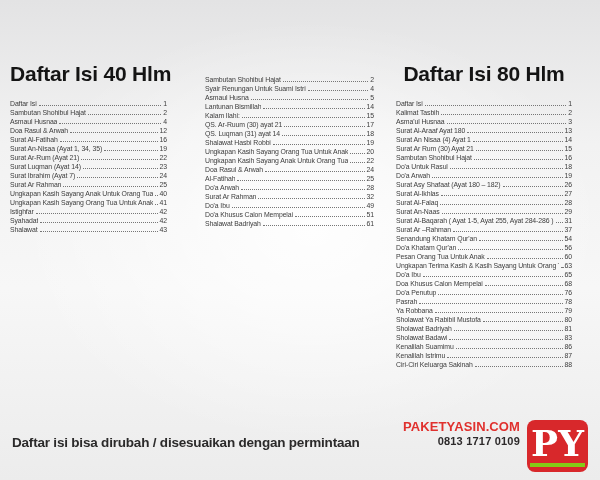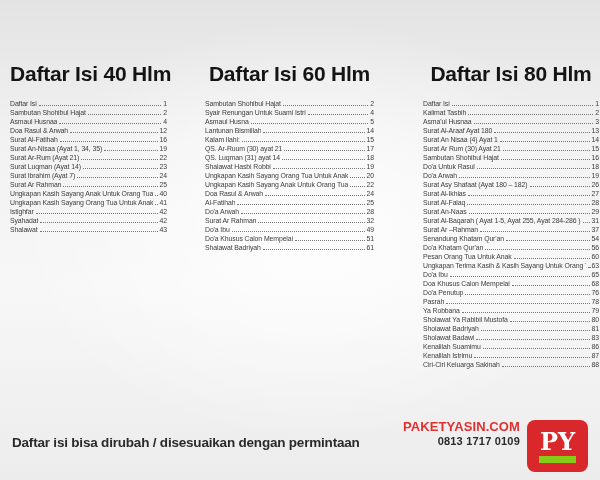--- a/index.html
+++ b/index.html
@@ -45,22 +45,22 @@
     letter-spacing:0.2px;
   }
 
   .logo {
     position:absolute; left:527px; top:420px; width:61px; height:52px;
     background:var(--logo-red,#d8282b); border-radius:8px;
     display:flex; align-items:center; justify-content:center;
   }
   .logo .py {
     font-family:"DejaVu Serif", serif; font-weight:bold;
-    color:#ffffff; font-size:24px; line-height:1;
-    border-bottom:7px solid #84cc16; padding:0 1px 2px 1px;
+    color:#ffffff; font-size:36px; line-height:1;
+    border-bottom:4px solid #84cc16; padding:0 1px 2px 1px;
     letter-spacing:0px;
   }
 </style>
 </head>
 <body>
 
 <div class="page">
 
   <div class="toc-col" style="left:10px; width:157px;">
     <div class="toc-title">Daftar Isi 40 Hlm</div>
@@ -137,21 +137,20 @@
         </div>
         <div class="entry">
           <span class="lbl">Shalawat</span>
           <span class="dots"></span>
           <span class="pg">43</span>
         </div>
       </div>
   </div>
 
   <div class="toc-col" style="left:205px; width:169px;">
-    <div class="toc-title">Daftar Isi 60 Hlm</div>
     <div class="toc-list">
         <div class="entry">
           <span class="lbl">Sambutan Shohibul Hajat</span>
           <span class="dots"></span>
           <span class="pg">2</span>
         </div>
         <div class="entry">
           <span class="lbl">Syair Renungan Untuk Suami Istri</span>
           <span class="dots"></span>
           <span class="pg">4</span>
@@ -227,21 +226,21 @@
           <span class="pg">51</span>
         </div>
         <div class="entry">
           <span class="lbl">Shalawat Badriyah</span>
           <span class="dots"></span>
           <span class="pg">61</span>
         </div>
       </div>
   </div>
 
-  <div class="toc-col" style="left:423px; width:176px;">
+  <div class="toc-col" style="left:396px; width:176px;">
     <div class="toc-title">Daftar Isi 80 Hlm</div>
     <div class="toc-list">
         <div class="entry">
           <span class="lbl">Daftar Isi</span>
           <span class="dots"></span>
           <span class="pg">1</span>
         </div>
         <div class="entry">
           <span class="lbl">Kalimat Tasbih</span>
           <span class="dots"></span>

